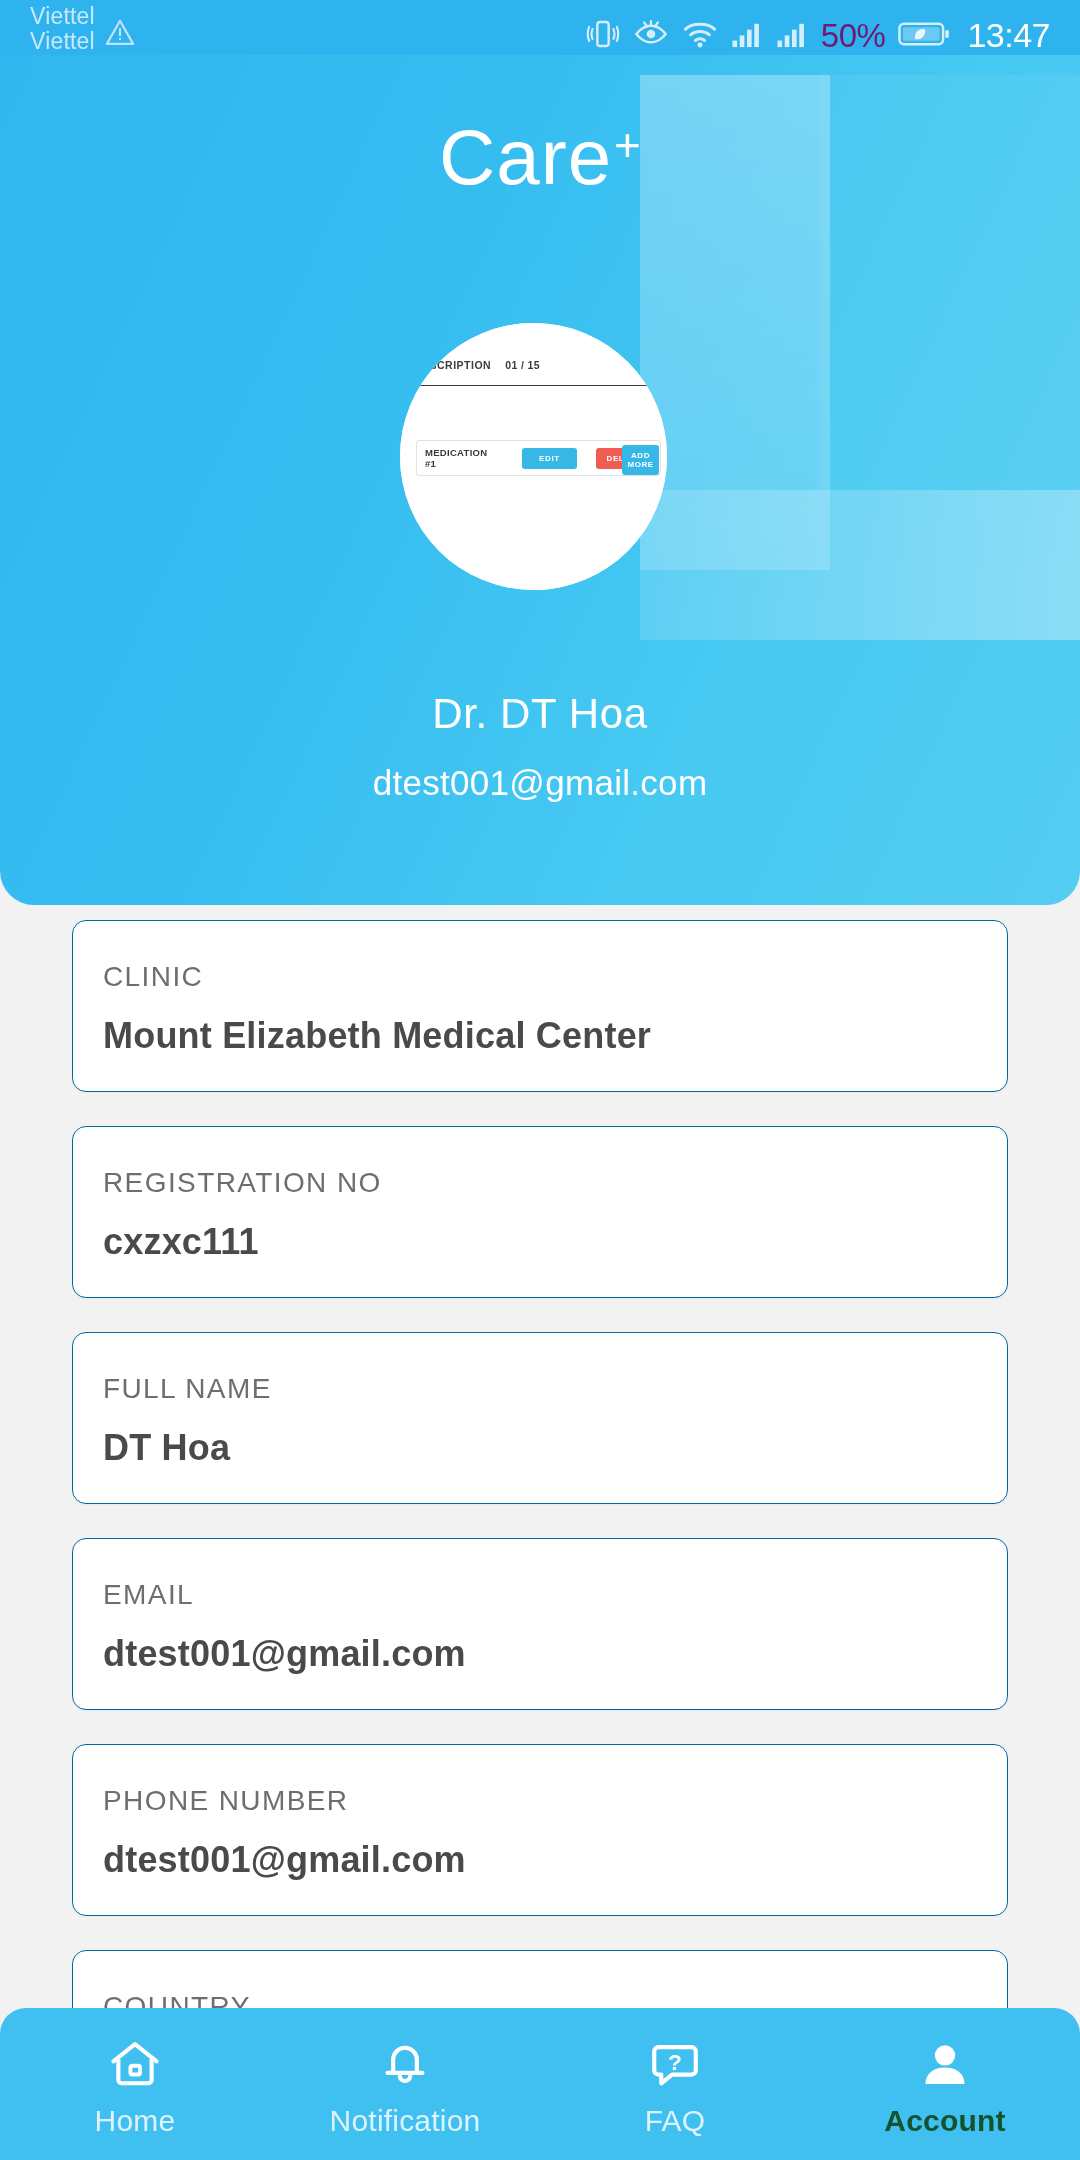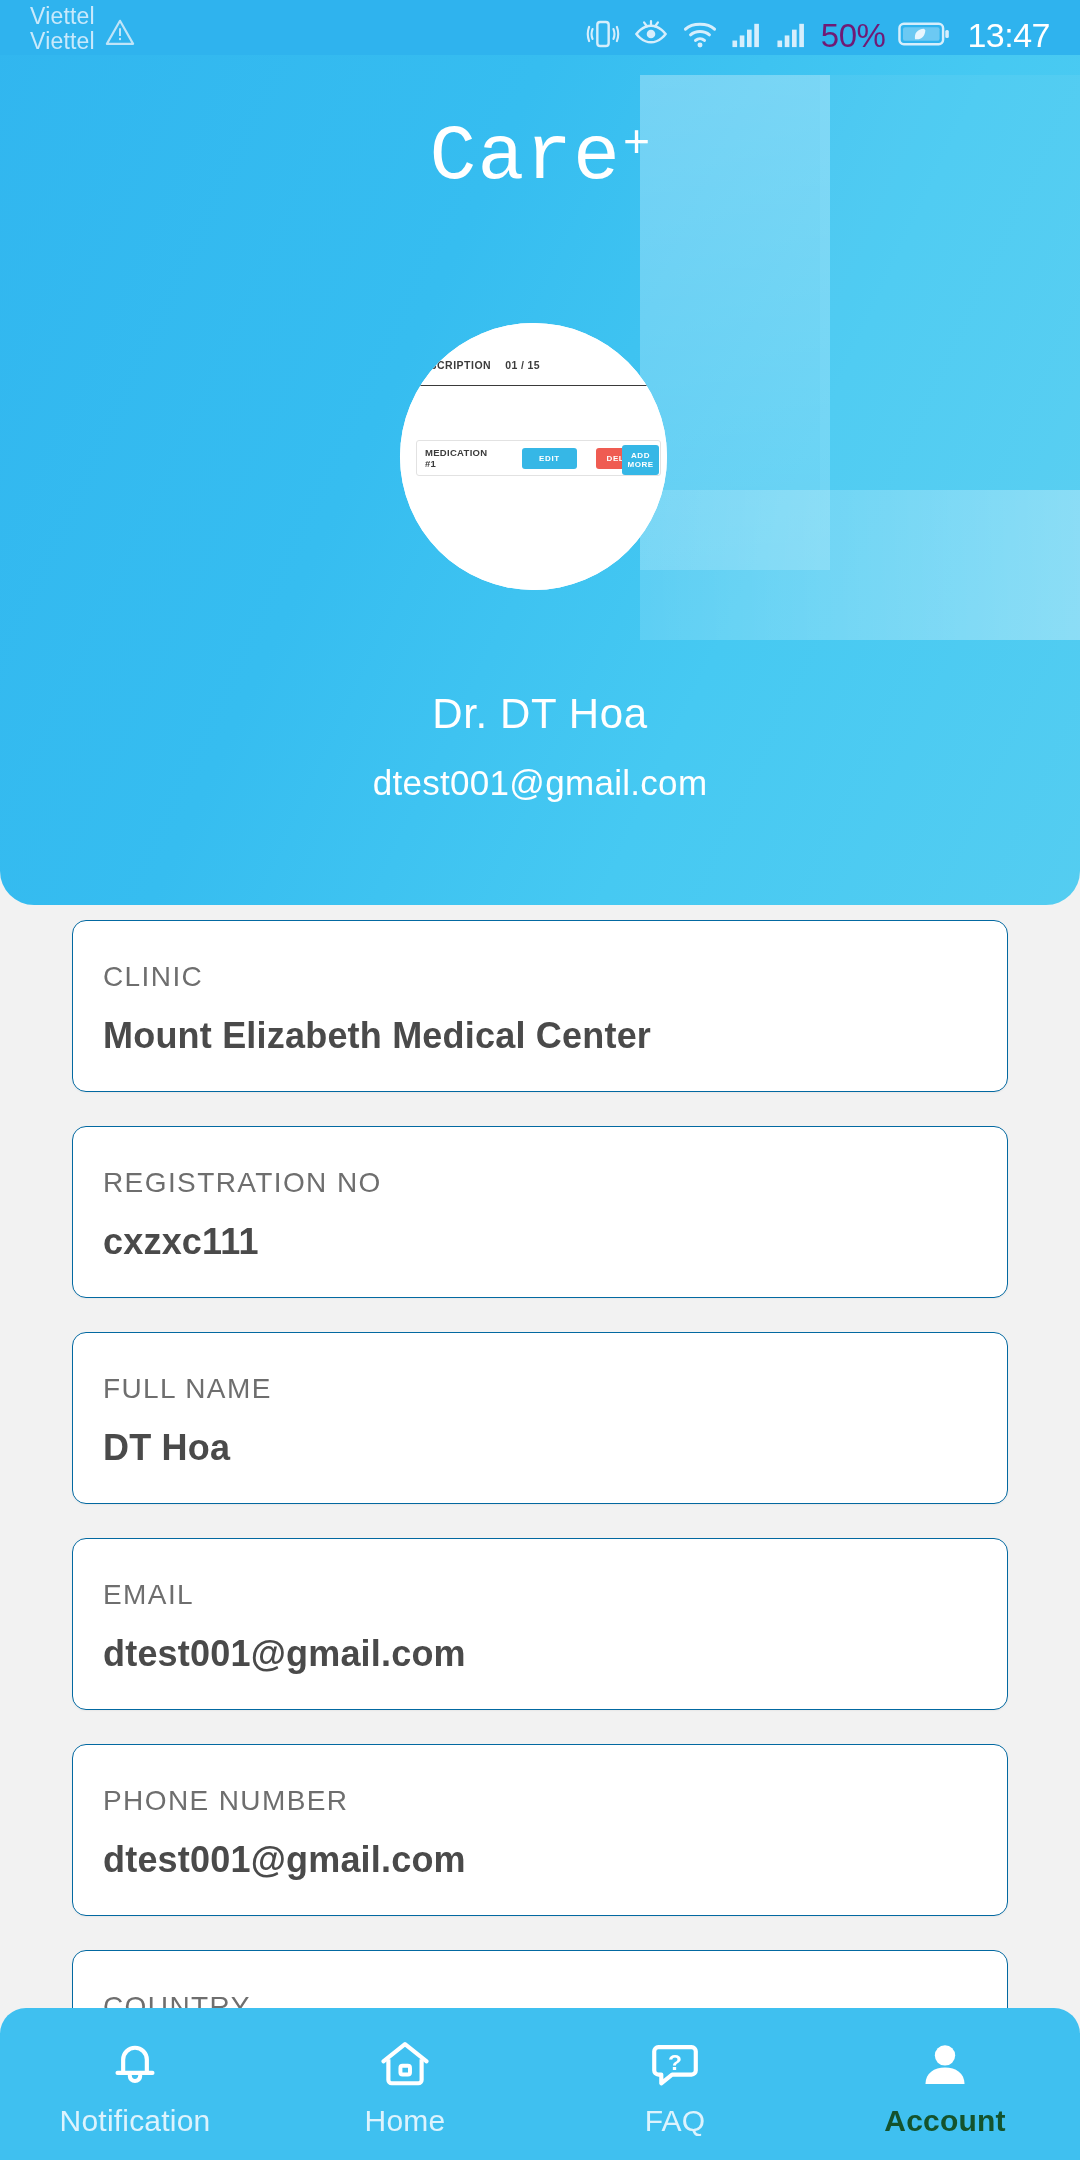--- a/index.html
+++ b/index.html
@@ -40,21 +40,21 @@
     position:absolute; left:640px; top:490px; width:440px; height:150px;
     background:linear-gradient(90deg,rgba(255,255,255,.14),rgba(255,255,255,.34));
   }
   .deco-c {
     position:absolute; left:820px; top:75px; width:260px; height:415px;
     background:rgba(255,255,255,.06);
   }
 
   .logo-wrap {
     position:absolute; top:118px; left:0; width:1080px;
-    display:flex; justify-content:center; align-items:flex-start;font-family:Liberation Mono, monospace;
+    display:flex; justify-content:center; align-items:flex-start;
   }
   .logo-text {
     color:#ffffff; font-size:78px; font-weight:400;
     letter-spacing:1px; line-height:1;
   }
   .logo-plus {
     color:#ffffff; font-size:46px; font-weight:300; line-height:1;
     margin-top:4px; margin-left:2px;
   }
 
@@ -254,36 +254,36 @@
           </svg>
       </span>
       <span class="sb-time">13:47</span>
     </div>
   </div>
 
   <div class="bottomnav" id="bottomnav">
       <div class="nav-item">
         <span class="nav-ico">
           <svg width="54" height="54" viewBox="0 0 26 26">
+            <path d="M2.6 11.2 L13 3 L23.4 11.2" fill="none" stroke="#ffffff" stroke-width="2" stroke-linecap="round" stroke-linejoin="round"></path>
+            <path d="M5 10.2 V20.2 a1.6 1.6 0 0 0 1.6 1.6 H19.4 a1.6 1.6 0 0 0 1.6-1.6 V10.2" fill="none" stroke="#ffffff" stroke-width="2" stroke-linejoin="round"></path>
+            <rect x="10.8" y="13.4" width="4.6" height="4.2" rx="1" fill="none" stroke="#ffffff" stroke-width="1.9"></rect>
+          </svg>
+        </span>
+        <span class="nav-label">Home</span>
+      </div>
+      <div class="nav-item">
+        <span class="nav-ico">
+          <svg width="54" height="54" viewBox="0 0 26 26">
             <path d="M7.3 16.6 V10.4 a5.7 5.7 0 0 1 11.4 0 V16.6" fill="none" stroke="#ffffff" stroke-width="2" stroke-linecap="round"></path>
             <path d="M4.6 16.8 H21.4" stroke="#ffffff" stroke-width="2" stroke-linecap="round"></path>
             <path d="M10.5 18.2 a2.5 2.5 0 0 0 5 0" fill="none" stroke="#ffffff" stroke-width="2" stroke-linecap="round"></path>
           </svg>
         </span>
         <span class="nav-label">Notification</span>
-      </div>
-      <div class="nav-item">
-        <span class="nav-ico">
-          <svg width="54" height="54" viewBox="0 0 26 26">
-            <path d="M2.6 11.2 L13 3 L23.4 11.2" fill="none" stroke="#ffffff" stroke-width="2" stroke-linecap="round" stroke-linejoin="round"></path>
-            <path d="M5 10.2 V20.2 a1.6 1.6 0 0 0 1.6 1.6 H19.4 a1.6 1.6 0 0 0 1.6-1.6 V10.2" fill="none" stroke="#ffffff" stroke-width="2" stroke-linejoin="round"></path>
-            <rect x="10.8" y="13.4" width="4.6" height="4.2" rx="1" fill="none" stroke="#ffffff" stroke-width="1.9"></rect>
-          </svg>
-        </span>
-        <span class="nav-label">Home</span>
       </div>
       <div class="nav-item">
         <span class="nav-ico">
           <svg width="54" height="54" viewBox="0 0 26 26">
             <path d="M5 4.4 H21 a2 2 0 0 1 2 2 V15.6 a2 2 0 0 1 -2 2 H11.6 L6.4 21.8 V17.6 H5 a2 2 0 0 1 -2 -2 V6.4 a2 2 0 0 1 2 -2 Z" fill="none" stroke="#ffffff" stroke-width="2" stroke-linejoin="round"></path>
             <text x="13" y="15.2" font-family="Liberation Sans, sans-serif" font-size="11" font-weight="700" fill="#ffffff" text-anchor="middle">?</text>
           </svg>
         </span>
         <span class="nav-label">FAQ</span>
       </div>

